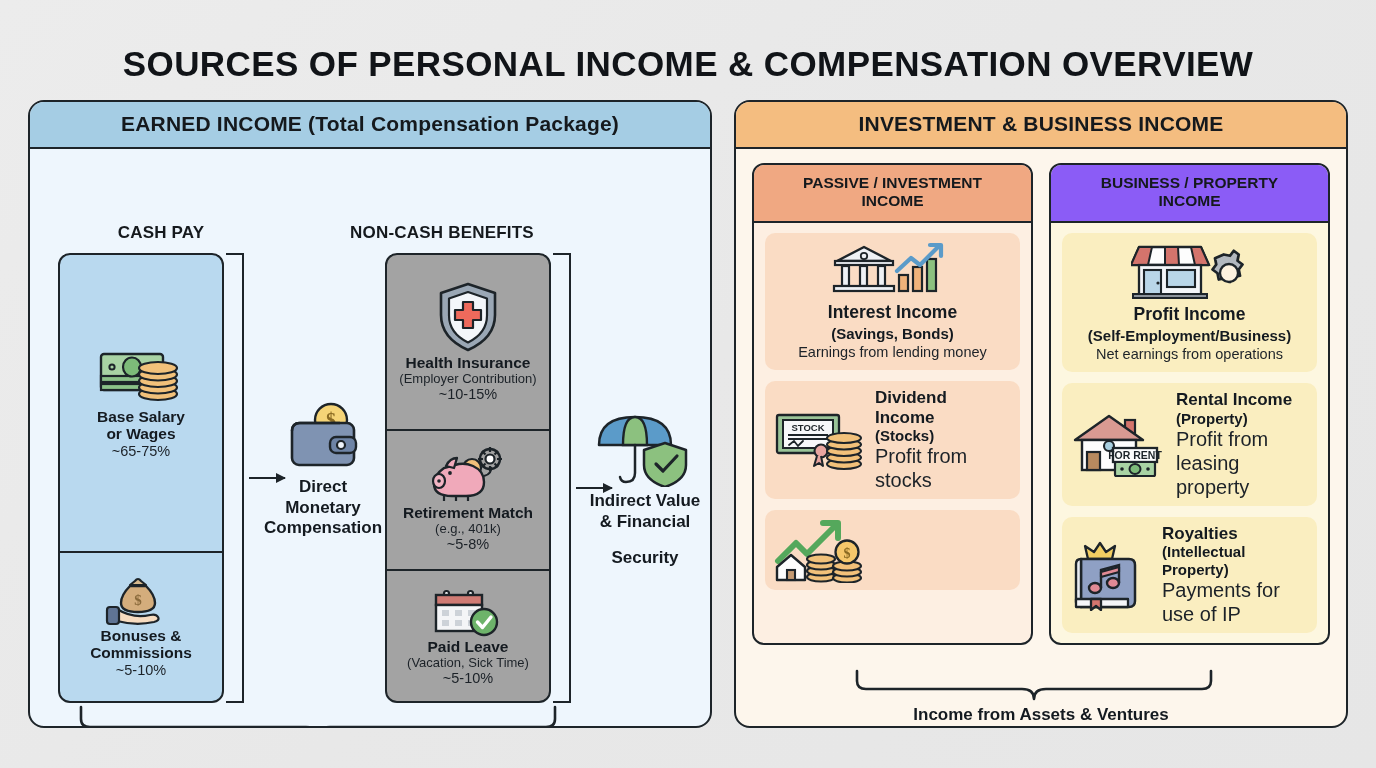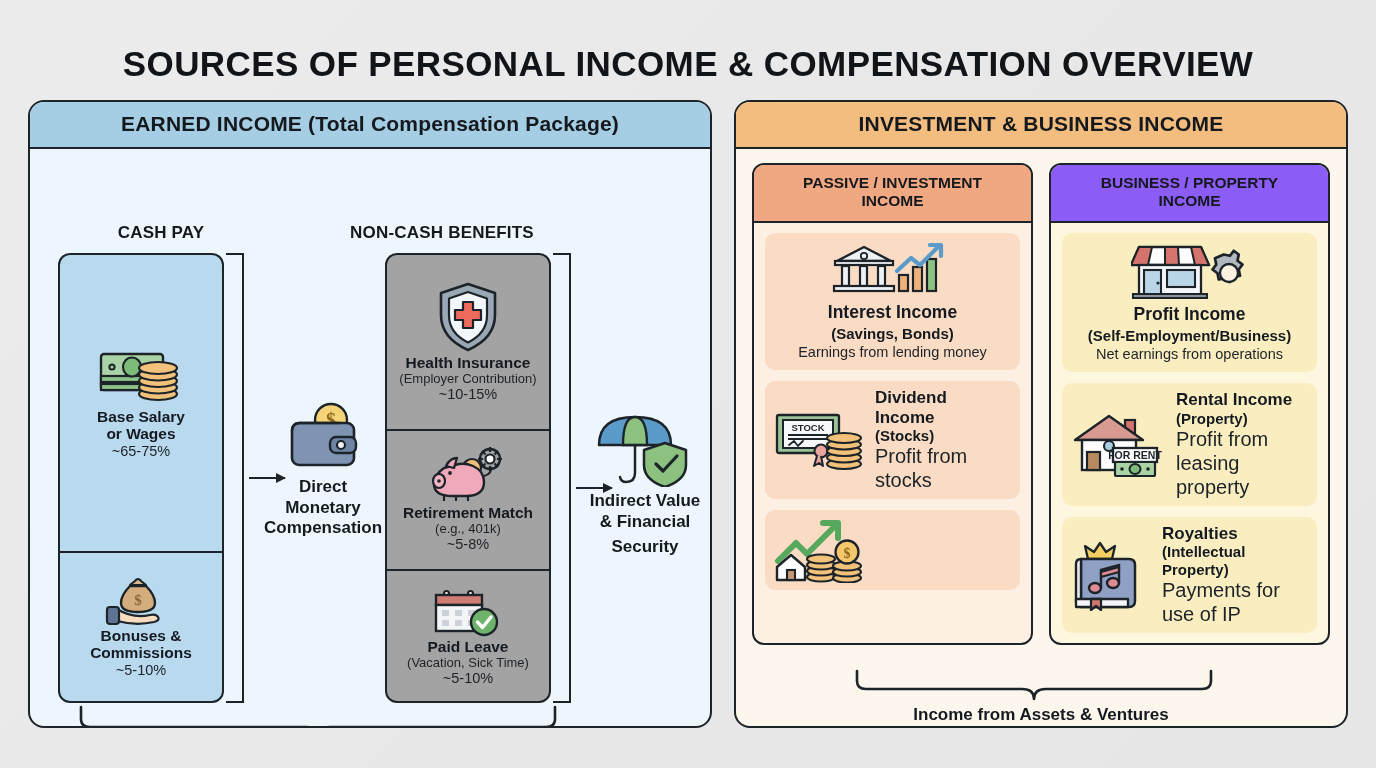--- a/index.html
+++ b/index.html
@@ -345,21 +345,21 @@
           <svg width="104" height="76" viewBox="0 0 104 76">
             <path d="M6 34 q0 -28 36 -28 36 0 36 28 z" fill="#5b9bc9" stroke="#1d2429" stroke-width="2.5" stroke-linejoin="round"></path>
             <path d="M30 34 q0 -28 12 -28 12 0 12 28 z" fill="#8cc17f" stroke="#1d2429" stroke-width="2.4"></path>
             <path d="M42 34 v28 q0 9 -9 9 -5 0 -6 -5" fill="none" stroke="#1d2429" stroke-width="2.5" stroke-linecap="round"></path>
             <path d="M72 32 L93 39 v15 q0 15 -21 22 -21 -7 -21 -22 V39 z" fill="#8cc17f" stroke="#1d2429" stroke-width="2.5" stroke-linejoin="round"></path>
             <path d="M63 53 l7 7 L84 45" fill="none" stroke="#1d2429" stroke-width="3.2" stroke-linecap="round" stroke-linejoin="round"></path>
           </svg>
         </span>
         <div class="mtitle">Indirect Value</div>
         <div class="mtitle" style="margin-top:0">&amp; Financial</div>
-        <div class="mtitle" style="margin-top:5px">Security</div>
+        <div class="mtitle" style="margin-top:16px">Security</div>
       </div>
 
       <svg style="position:absolute;left:48px;top:556px" width="480" height="34" viewBox="0 0 480 34">
         <path d="M3 2 v12 q0 8 9 8 h216 q12 0 12 10 0 -10 12 -10 h216 q9 0 9 -8 V2" fill="none" stroke="#1d2429" stroke-width="2.6" stroke-linecap="round" stroke-linejoin="round"></path>
       </svg>
 
     </div>
   </section>
 
   <section class="panel" id="panel-investment">

